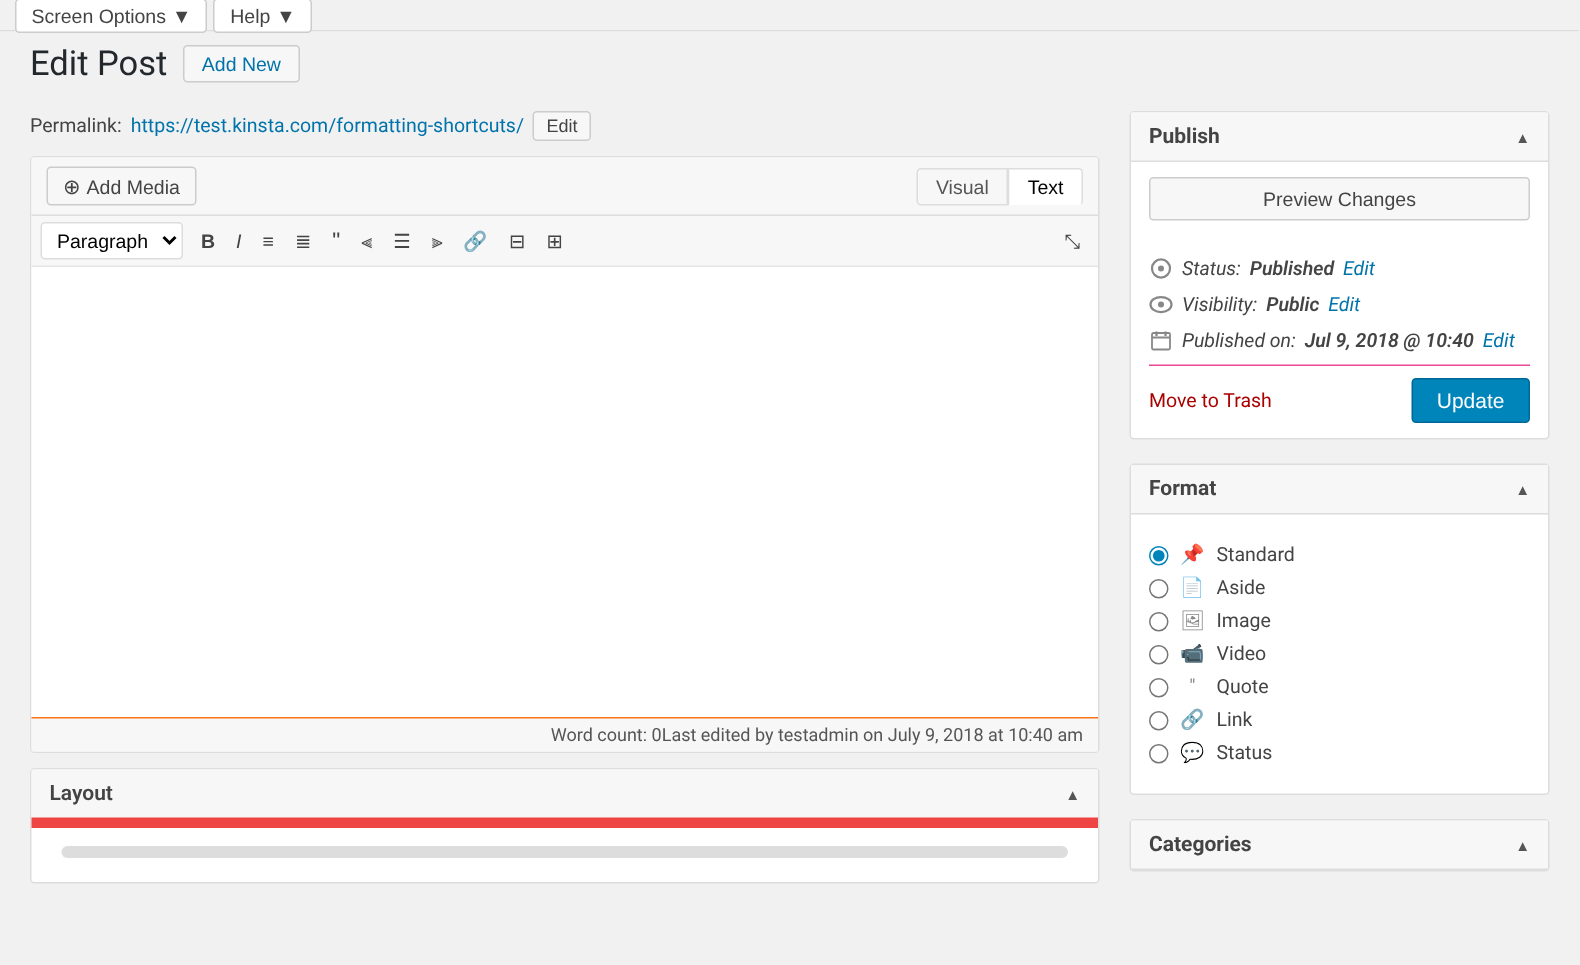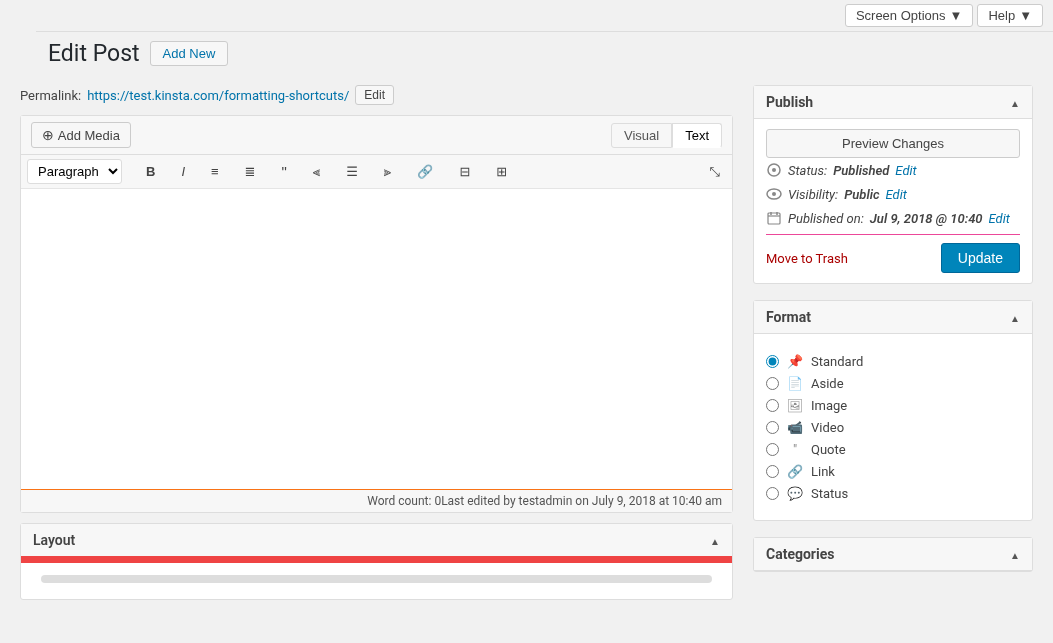--- a/index.html
+++ b/index.html
@@ -6,28 +6,26 @@
     body {
       font-family: -apple-system, BlinkMacSystemFont, "Segoe UI", Roboto, sans-serif;
       font-size: 13px;
       background: #f1f1f1;
       color: #444;
     }
 
     
     .top-bar {
       display: flex;
-      justify-content: flex-end;
       align-items: center;
       background: #f1f1f1;
       padding: 0 10px;
-      height: 32px;
+      height: 21px;
       border-bottom: 1px solid #ddd;
       gap: 4px;
-      margin-left: 36px;
     }
     .top-bar-btn {
       background: #fff;
       border: 1px solid #ccc;
       border-radius: 3px;
       padding: 3px 10px;
       font-size: 13px;
       cursor: pointer;
       color: #444;
       display: flex;
@@ -40,21 +38,20 @@
       display: flex;
       align-items: center;
       padding: 8px 20px;
       background: #f1f1f1;
       gap: 10px;
     }
     .page-title {
       font-size: 23px;
       font-weight: 400;
       color: #23282d;
-      margin-left: 28px;
     }
     .add-new-btn {
       background: #f7f7f7;
       border: 1px solid #ccc;
       border-radius: 3px;
       padding: 4px 12px;
       font-size: 13px;
       cursor: pointer;
       color: #0073aa;
     }
@@ -153,21 +150,21 @@
     .editor-tab:first-child { border-radius: 3px 0 0 3px; text-align: center; }
     .editor-tab:last-child { border-radius: 0 3px 3px 0; }
 
     
     .editor-toolbar {
       display: flex;
       align-items: center;
       padding: 4px 6px;
       background: #f7f7f7;
       border-bottom: 1px solid #e5e5e5;
-      gap: 14px;
+      gap: 2px;
       flex-wrap: wrap;
     }
     .toolbar-select {
       padding: 3px 6px;
       font-size: 13px;
       border: 1px solid #ddd;
       border-radius: 3px;
       background: #fff;
       cursor: pointer;
       margin-right: 4px;
@@ -276,21 +273,21 @@
 
     
     .preview-changes-btn {
       background: #f7f7f7;
       border: 1px solid #ccc;
       border-radius: 3px;
       padding: 6px 12px;
       font-size: 13px;
       cursor: pointer;
       width: 100%;
-      margin-bottom: 4px;
+      margin-bottom: 24px;
       color: #444;
     }
 
     .publish-meta-row {
       display: flex;
       align-items: center;
       gap: 6px;
       margin-bottom: 8px;
       font-size: 13px;
       font-style: italic;

